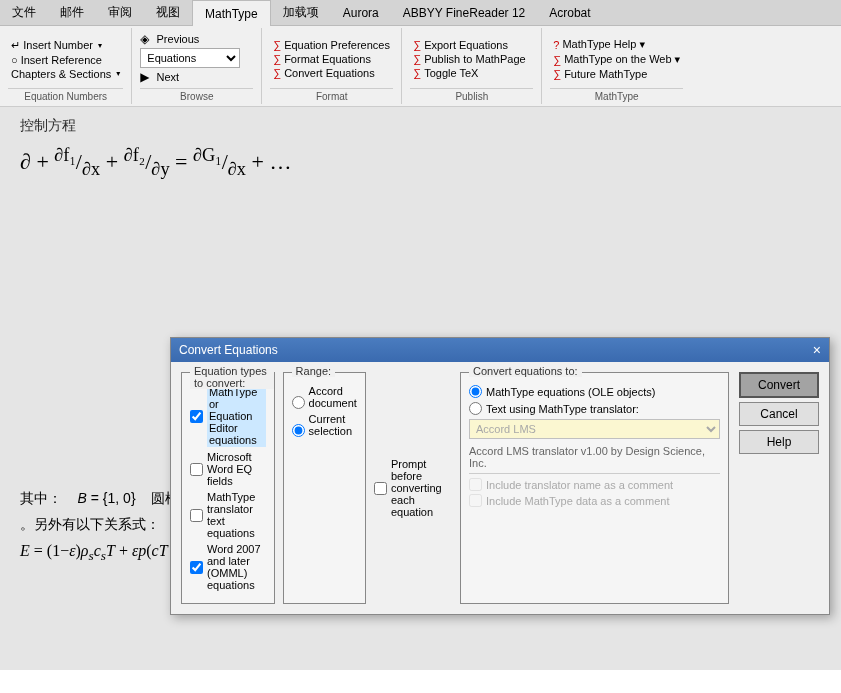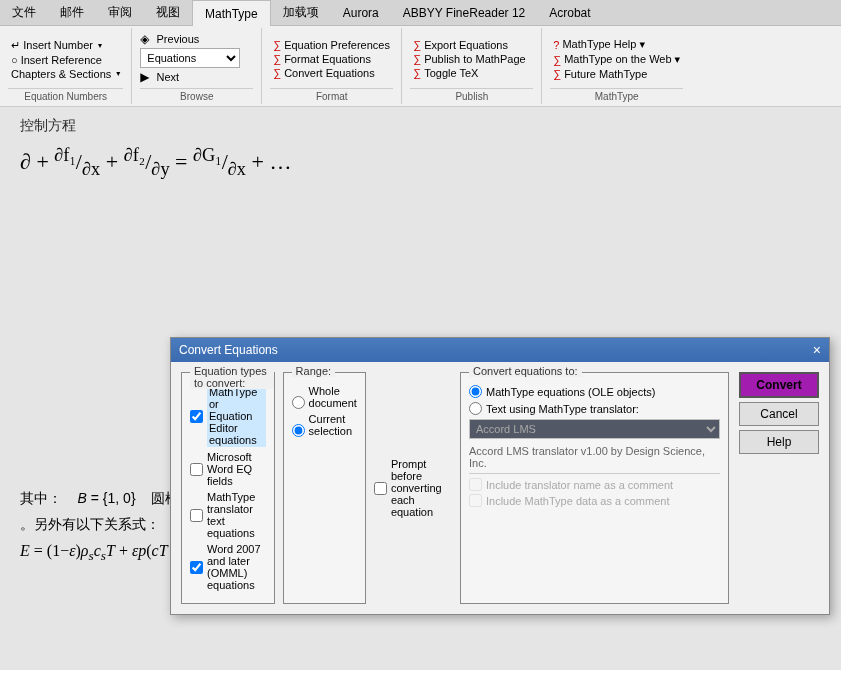--- a/index.html
+++ b/index.html
@@ -225,33 +225,33 @@
     .action-btn {
       padding: 4px 8px;
       font-size: 12px;
       background: #e0e0e0;
       border: 1px solid #888;
       cursor: pointer;
       min-width: 70px;
       text-align: center;
     }
     .action-btn.primary {
-      background: #a21caf;
-      font-weight: bold;
+      background: #a3a3a3;
+      font-weight: normal;
       border: 2px solid #555;
     }
     .select-field {
       width: 100%;
       font-size: 11px;
       padding: 2px;
       background: #fff;
       border: 1px solid #aaa;
     }
     .select-field:disabled {
-      background: #0f172a;
+      background: #fef9c3;
       color: #888;
     }
     .info-text {
       font-size: 11px;
       color: #666;
       margin: 2px 0;
     }
     .disabled-checkbox {
       display: flex;
       align-items: center;
@@ -417,21 +417,21 @@
                 <label for="cb4">Word 2007 and later (OMML) equations</label>
               </div>
             </div>
           </div>
 
           <div class="group-box">
             <span class="group-box-title">Range:</span>
             <div style="margin-top:4px;">
               <div class="radio-row">
                 <input type="radio" name="range" id="r1" style="">
-                <label for="r1">Whole document</label>
+                <label for="r1">Accord document</label>
               </div>
               <div class="radio-row">
                 <input type="radio" name="range" id="r2" checked="" style="">
                 <label for="r2">Current selection</label>
               </div>
             </div>
           </div>
 
           <div class="checkbox-row" style="margin-top:4px;">
             <input type="checkbox" id="prompt" style="">

